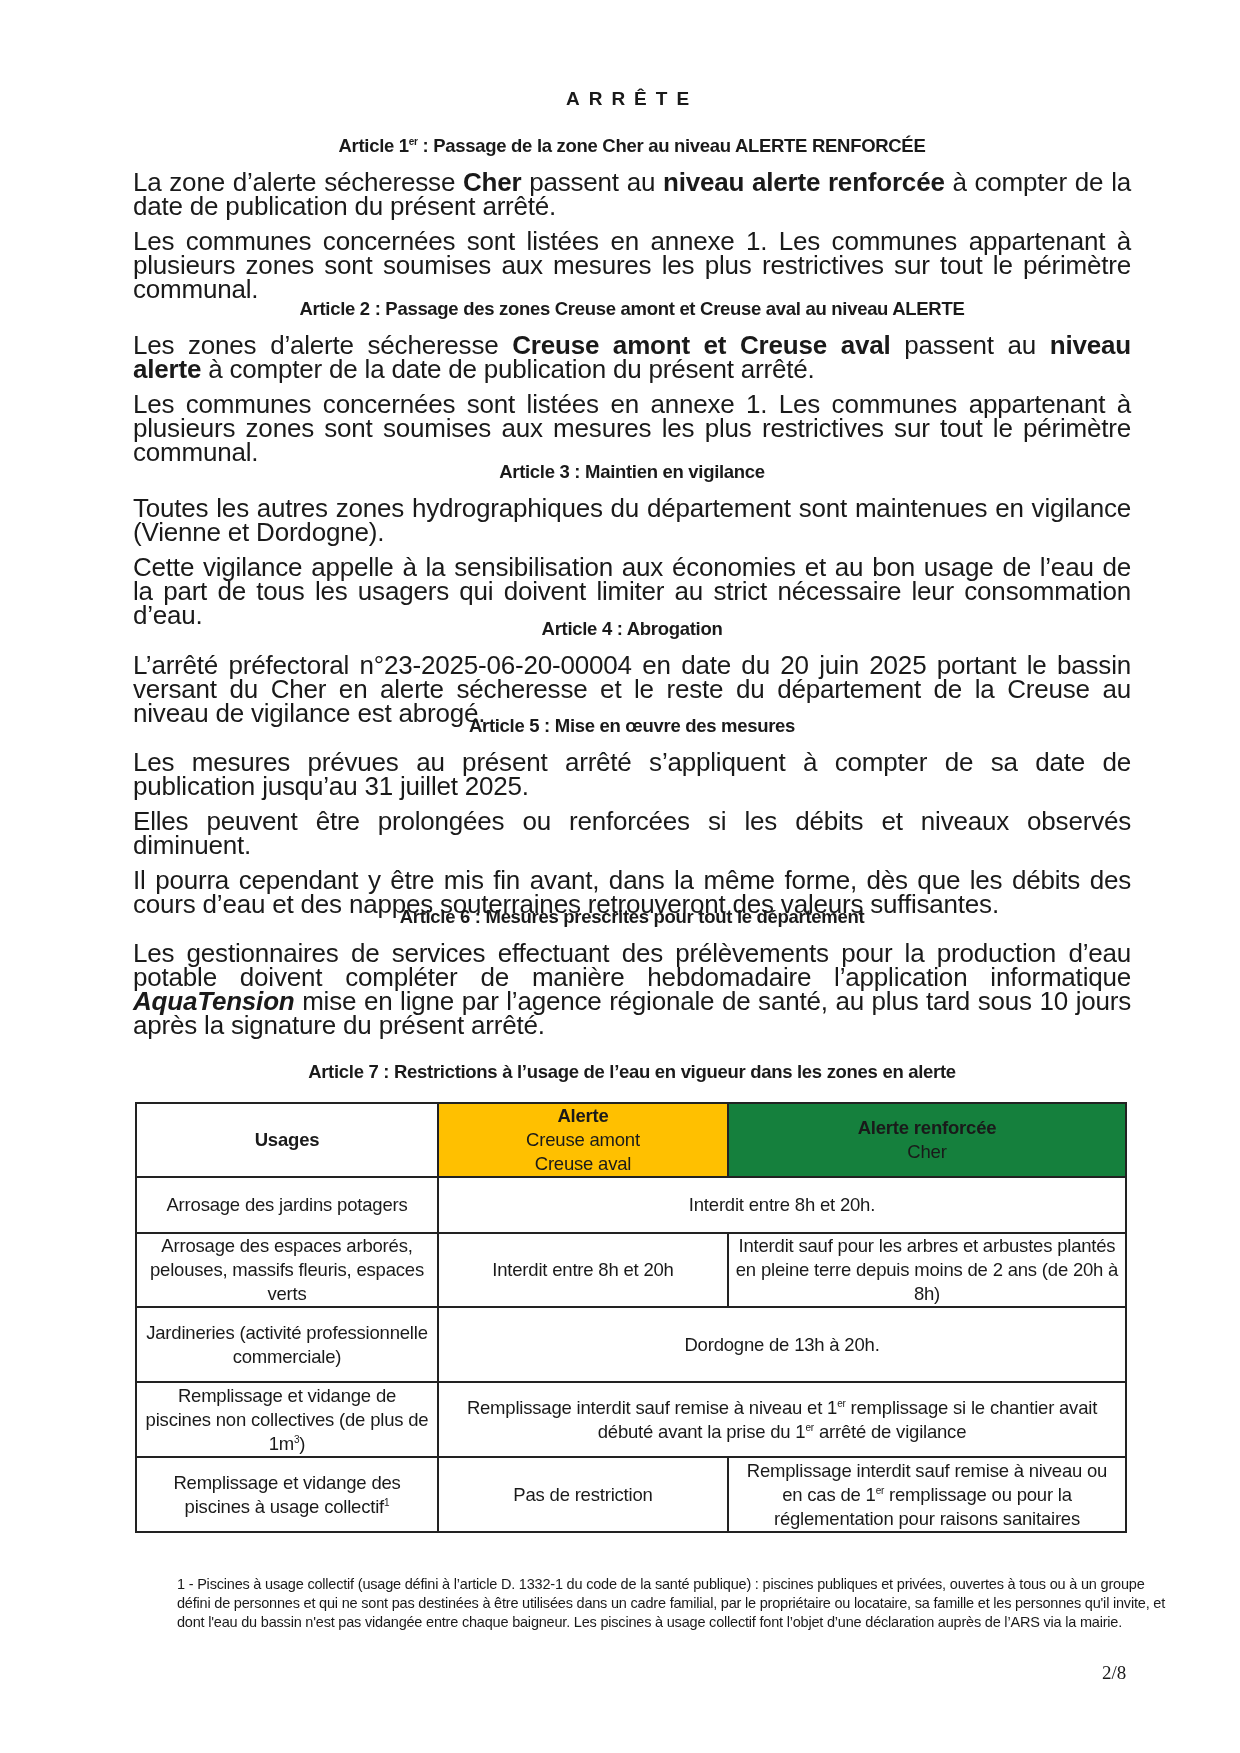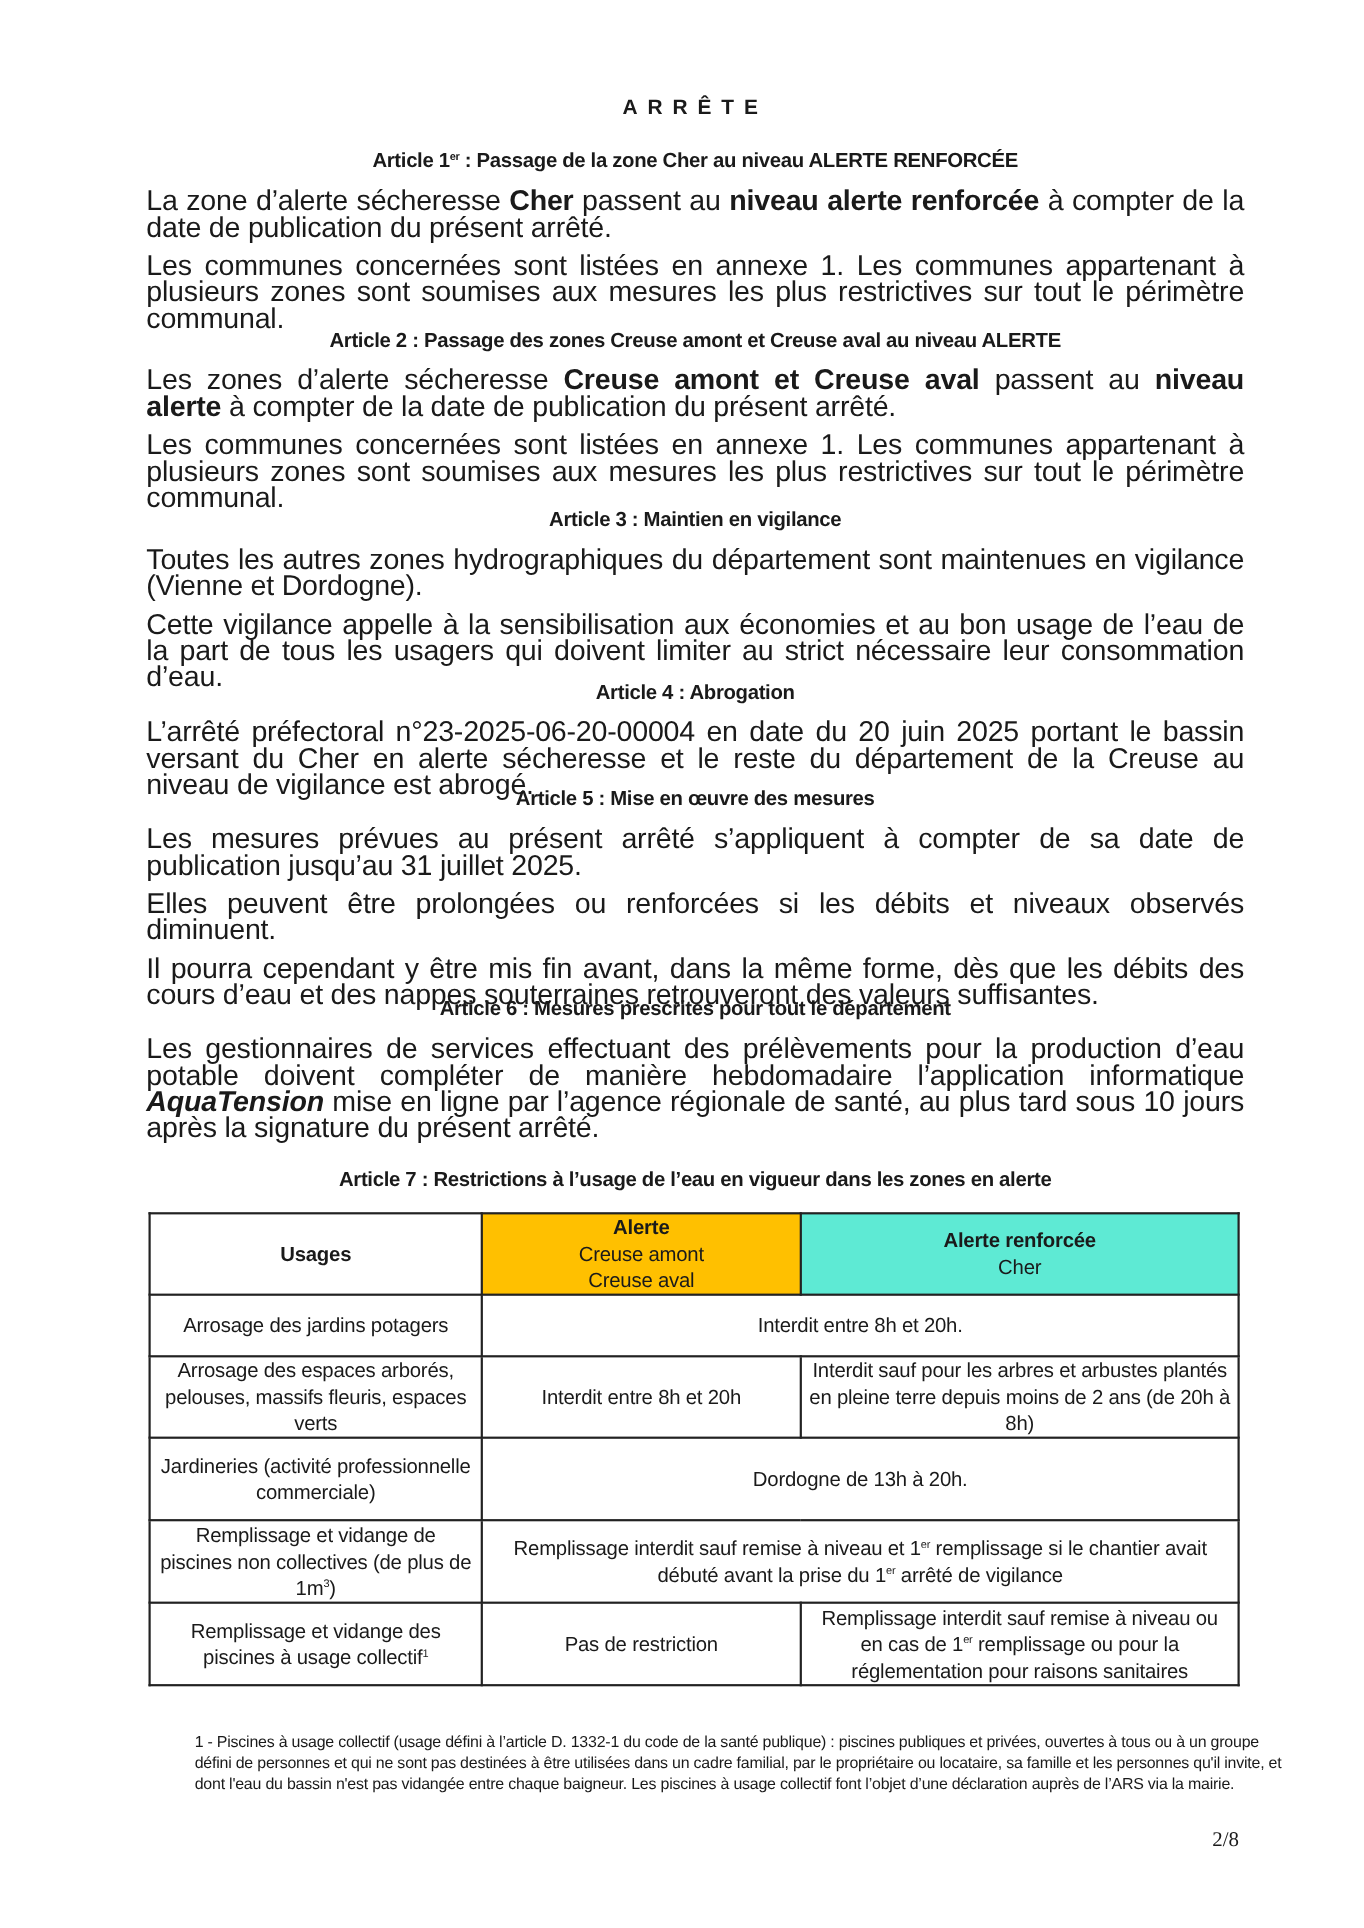--- a/index.html
+++ b/index.html
@@ -72,21 +72,21 @@
 
   <table class="restr">
     <tbody>
         <tr style="height:74px">
       <th class="col1"><b>Usages</b></th>
       <th class="col2" id="th-alerte" style="background: rgb(255, 192, 0);">
         <b>Alerte</b><br>
         <span>Creuse amont</span><br>
         <span>Creuse aval</span>
       </th>
-      <th id="th-renf" style="background: #5eead4;">
+      <th id="th-renf" style="background: #15803d;">
         <b>Alerte renforcée</b><br>
         <span>Cher</span>
       </th>
     </tr>
     <tr style="height:56px">
       <td>Arrosage des jardins potagers</td>
       <td colspan="2">Interdit entre 8h et 20h.</td>
     </tr>
     <tr style="height:74px">
       <td>Arrosage des espaces arborés, pelouses, massifs fleuris, espaces verts</td>

